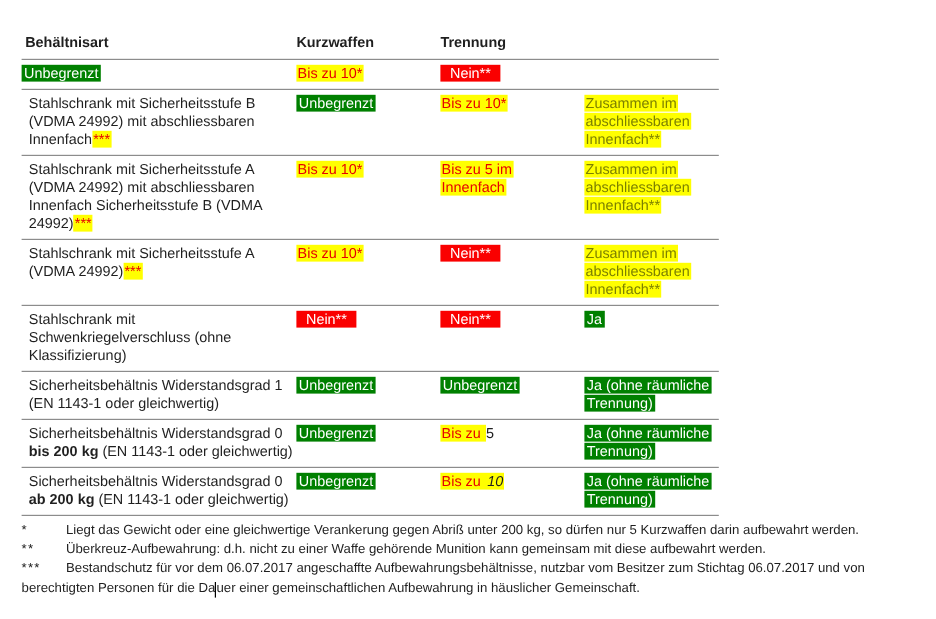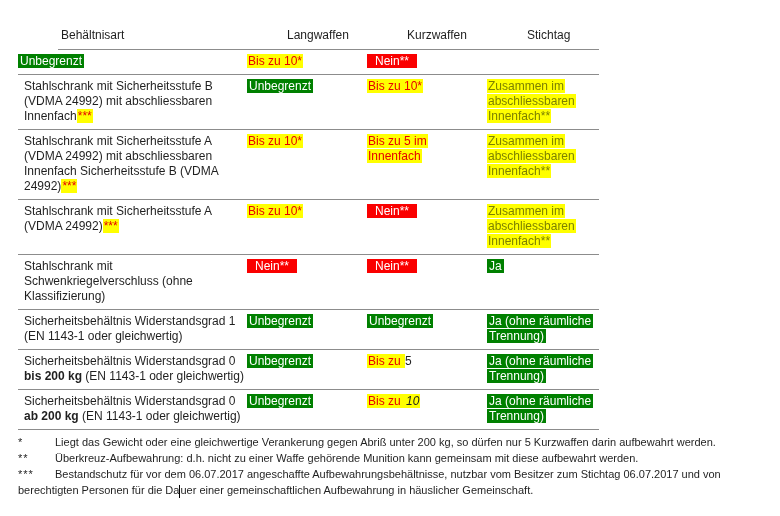--- a/index.html
+++ b/index.html
@@ -18,21 +18,21 @@
     font-family:"Liberation Sans","DejaVu Sans",sans-serif;color:var(--text-black);
   }
   .table{
     position:absolute;left:18px;top:28px;width:581px;
     font-size:12px;line-height:15px;
   }
   .thead,.trow{
     display:grid;grid-template-columns:229px 120px 120px 112px;
     border-bottom:1px solid var(--line-gray);
   }
-  .thead{padding:0 0 6px 0;font-weight:normal;margin-left:40px;}
+  .thead{padding:0 0 6px 0;font-weight:bold;}
   .trow{padding:4px 0 5px 0;}
   .cell{min-width:0;}
   .hc1{padding-left:3px;}
   .c1{padding-left:6px;padding-right:0;}
   .c3{padding-right:25px;}
   .seg{vertical-align:top;}
   .plain{color:var(--text-black);}
   .bold{color:var(--text-black);font-weight:bold;}
   .mark-green{background:var(--highlight-green);color:var(--mark-text-white);padding:0 2px;
     -webkit-box-decoration-break:clone;box-decoration-break:clone;}
@@ -56,23 +56,22 @@
   }
 </style>
 </head>
 <body>
 
 <div class="page">
 
   <div class="table">
     <div class="thead">
       <div class="cell hc1">Behältnisart</div>
-      <div class="cell">Langwaffen</div>
       <div class="cell">Kurzwaffen</div>
-      <div class="cell">Stichtag</div>
+      <div class="cell">Trennung</div>
     </div>
     <div>
         <div class="trow">
           <div class="cell c2"><span class="seg mark-green">Unbegrenzt</span></div>
           <div class="cell c3"><span class="seg mark-yellow-red">Bis zu 10*</span></div>
           <div class="cell c4"><span class="seg mark-red">Nein**</span></div>
         </div>
         <div class="trow">
           <div class="cell c1"><span class="seg plain">Stahlschrank mit Sicherheitsstufe B (VDMA 24992) mit abschliessbaren Innenfach</span><span class="seg mark-yellow-red">***</span></div>
           <div class="cell c2"><span class="seg mark-green">Unbegrenzt</span></div>

